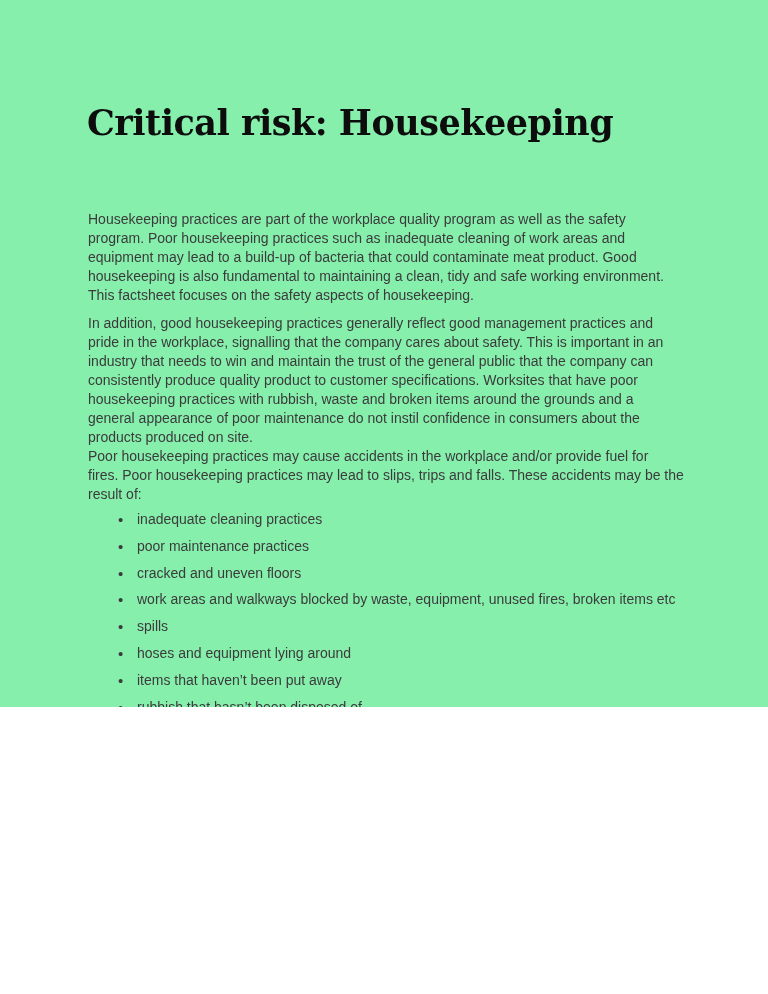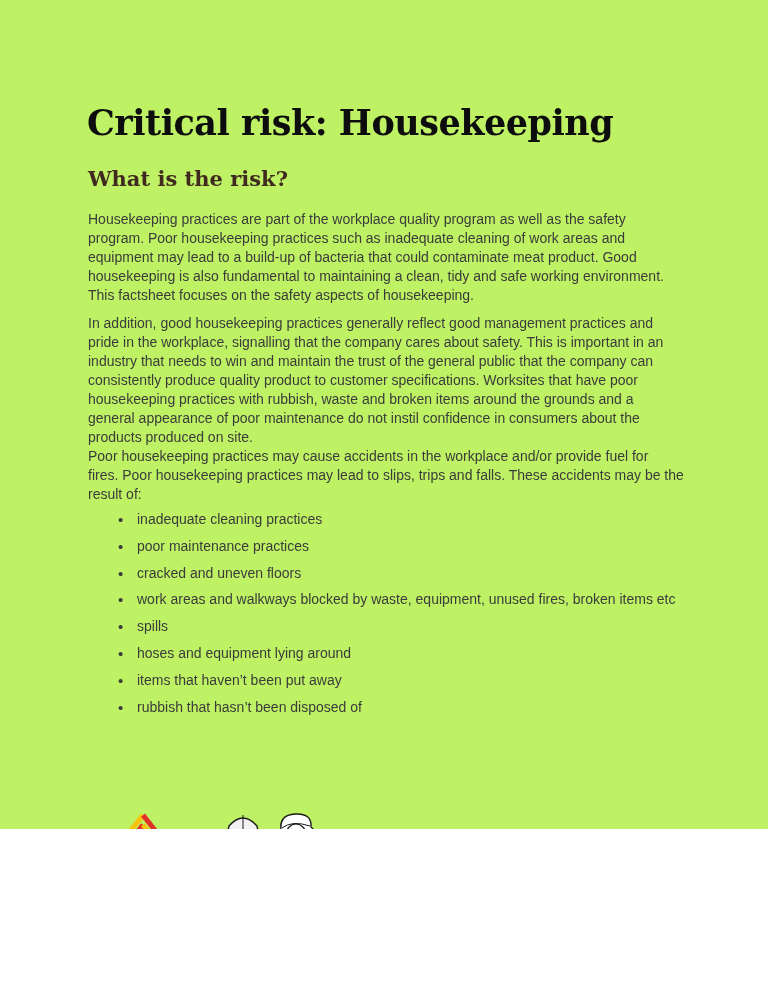--- a/index.html
+++ b/index.html
@@ -1,20 +1,20 @@
 <!DOCTYPE html>
 <html><head>
 <meta charset="utf-8">
 <style>
   * { margin:0; padding:0; box-sizing:border-box; }
   html,body { background:#ffffff; }
   .page {
     position:relative;
-    width:768px; height:829px;
-    background:#bef264;
+    width:768px; height:707px;
+    background:#86efac;
     overflow:hidden;
     font-family:"Liberation Sans", sans-serif;
     color:#3b3b3b;
   }
   .doc-title {
     position:absolute; left:87px; top:102px;
     font-family:"DejaVu Serif", serif;
     font-size:35px; font-weight:bold; color:#0d0d0d;
     letter-spacing:-0.5px; white-space:pre;
   }
@@ -72,21 +72,20 @@
     font-size:11.5px; color:#3f3f3f;
   }
 </style>
 </head>
 <body>
 
 <div class="page">
 
   <div class="doc-title">Critical risk: Housekeeping</div>
 
-  <div class="section-heading">What is the risk?</div>
 
   <div class="para para-1">Housekeeping practices are part of the workplace quality program as well as the safety
 program. Poor housekeeping practices such as inadequate cleaning of work areas and
 equipment may lead to a build-up of bacteria that could contaminate meat product. Good
 housekeeping is also fundamental to maintaining a clean, tidy and safe working environment.
 This factsheet focuses on the safety aspects of housekeeping.</div>
   <div class="para para-2">In addition, good housekeeping practices generally reflect good management practices and
 pride in the workplace, signalling that the company cares about safety. This is important in an
 industry that needs to win and maintain the trust of the general public that the company can
 consistently produce quality product to customer specifications. Worksites that have poor

